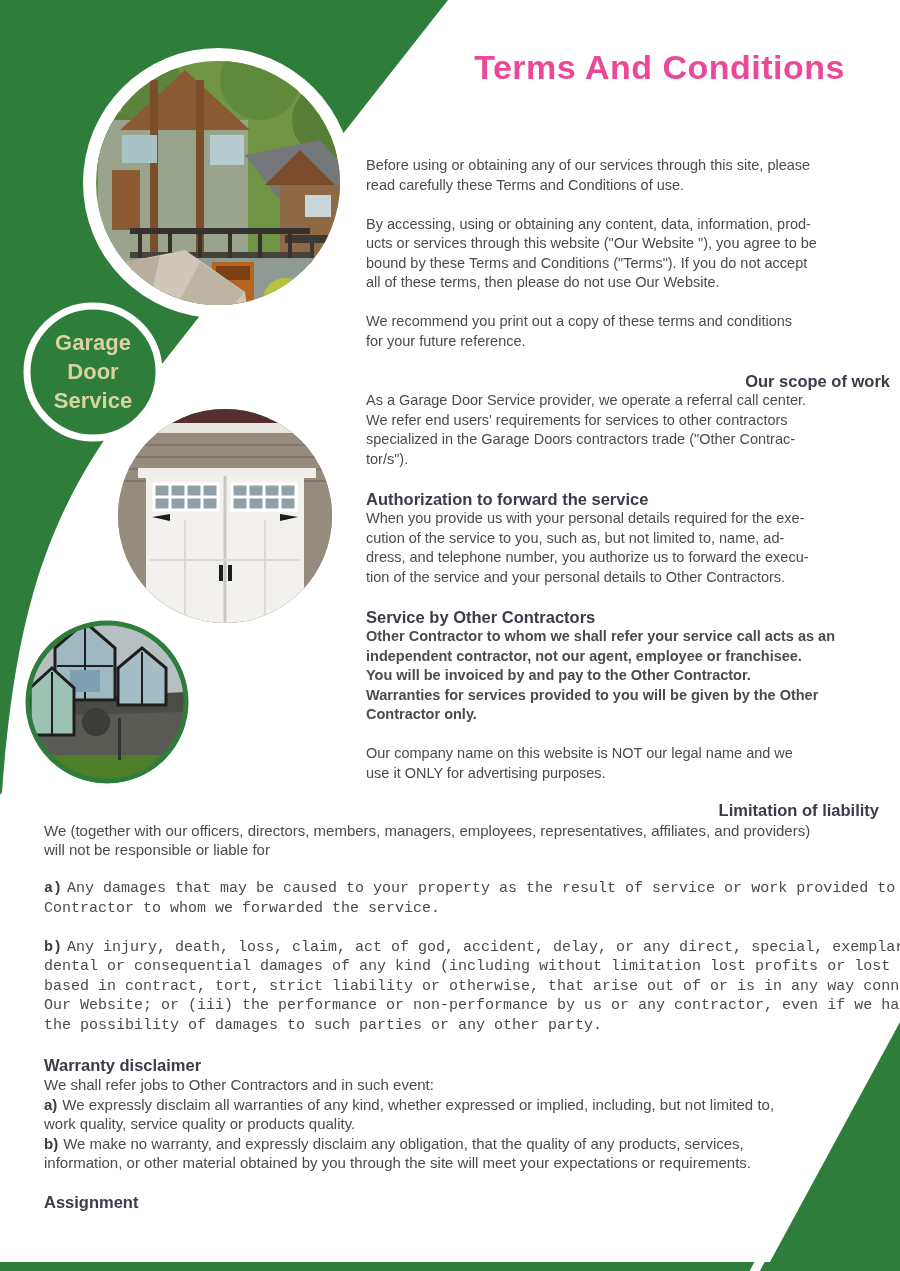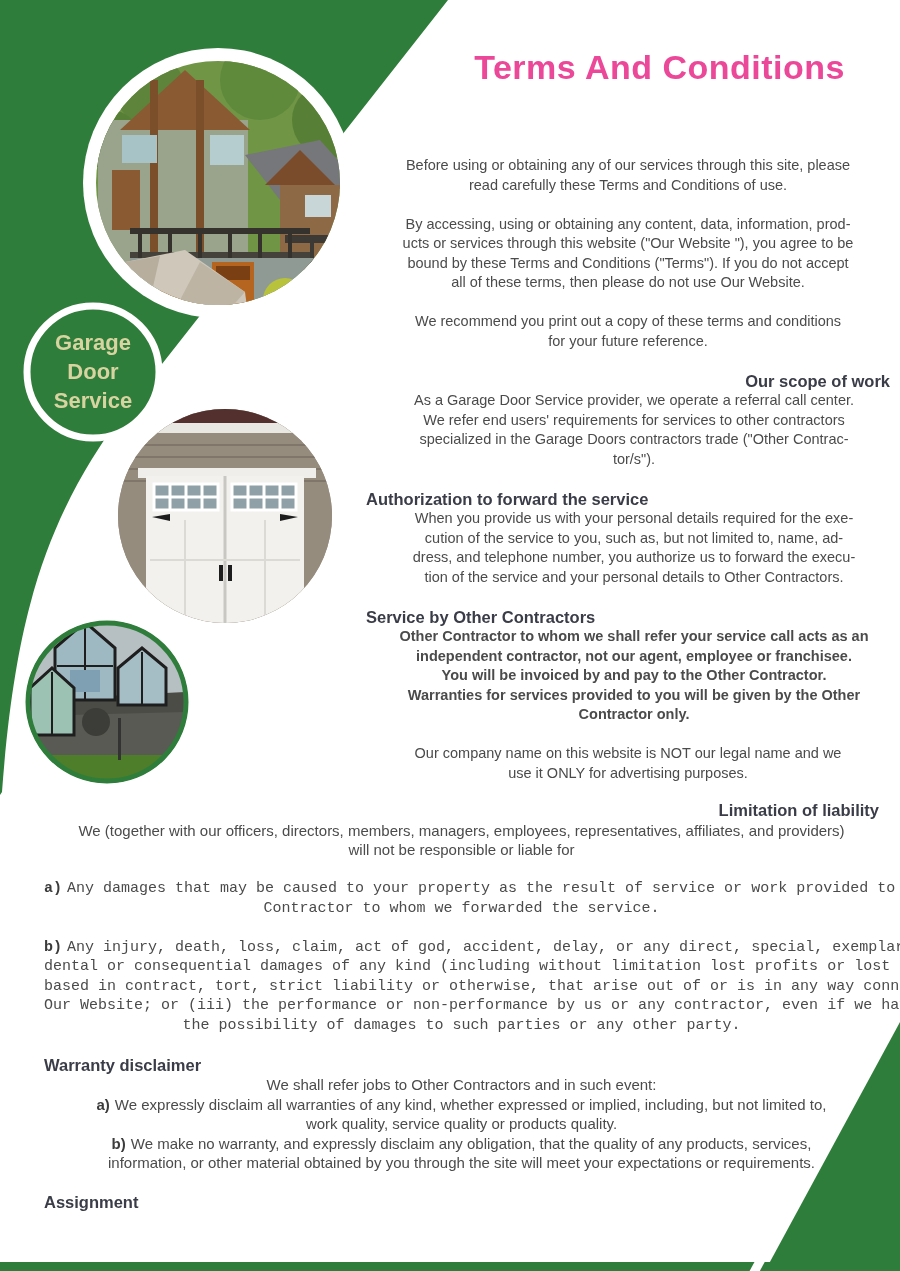--- a/index.html
+++ b/index.html
@@ -13,31 +13,31 @@
     font-size:34px;font-weight:700;color:#ec4899;letter-spacing:0.5px;
   }
   .col-right{
     position:absolute;left:366px;top:156px;width:524px;z-index:3;
     font-size:14.5px;line-height:19.5px;color:#4b4b4b;
   }
   .col-wide{
     position:absolute;left:44px;top:800px;width:835px;z-index:3;
     font-size:15px;line-height:19.5px;color:#4b4b4b;
   }
-  .pre{white-space:pre;text-align:center;}
+  .pre{white-space:pre;}
   p.body-p{margin:0 0 19.5px 0;}
   p.tight{margin:0;}
   p.item{margin:19.5px 0 0 0;font-family:Liberation Mono, monospace;}
   h3.sec{
     margin:19.5px 0 0 0;font-size:16.5px;line-height:20.5px;
     font-weight:700;color:#3a3c48;
   }
   h3.first{margin-top:0;text-align:right;}
   .lbl{font-weight:700;color:#3c3c3c;margin-right:5px;}
-  .sec-body{margin:0 0 0 12px;}
+  .sec-body{margin:0 0 0 0;}
   .sec-gap{margin-bottom:19.5px;font-weight:bold;}
 </style>
 </head>
 <body>
 
 <div class="page">
 
   <svg class="bg" width="900" height="1271" viewBox="0 0 900 1271">
     <defs>
       <clipPath id="clipHouse">

